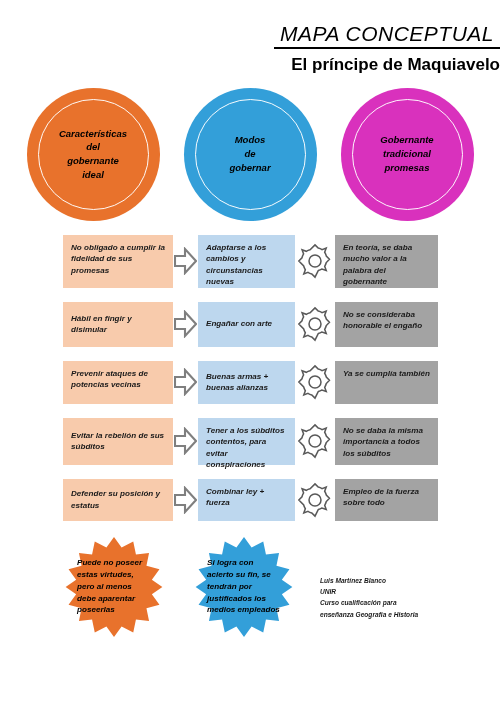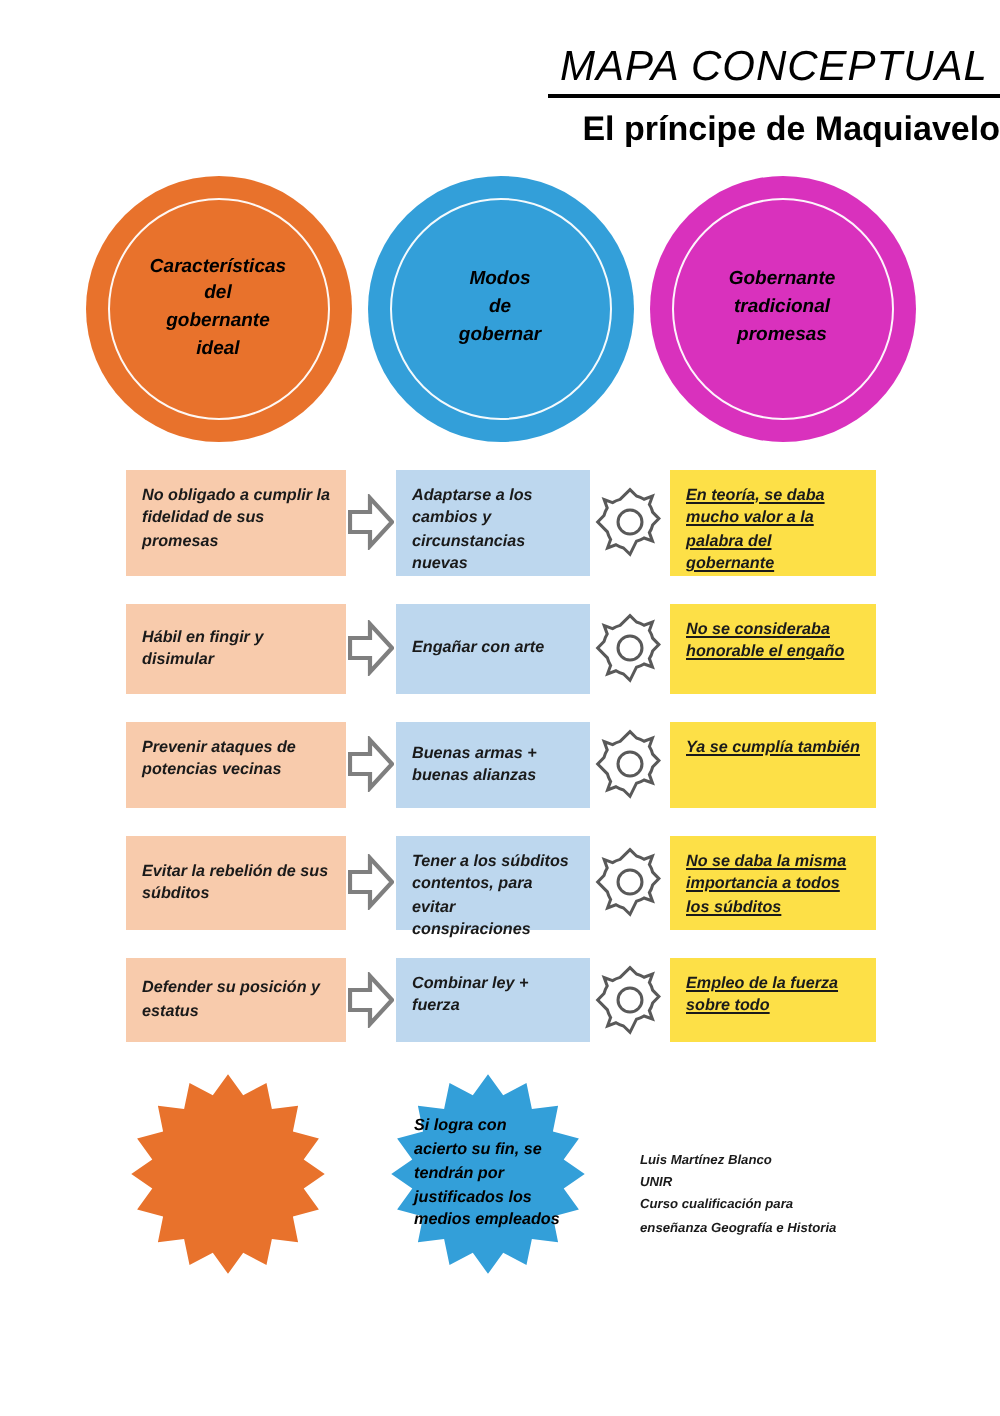--- a/index.html
+++ b/index.html
@@ -34,21 +34,21 @@
     font-weight: 700;
     color: #000;
     margin-top: 6px;
     line-height: 1.2;
   }
 
   
   .circles {
     display: flex;
     justify-content: center;
-    gap: 8px;
+    gap: 24px;
     margin-top: 12px;
   }
   .circle {
     width: 133px;
     height: 133px;
     border-radius: 50%;
     position: relative;
     display: flex;
     align-items: center;
     justify-content: center;
@@ -89,21 +89,21 @@
     align-items: center;
     font-size: 8.1px;
     font-weight: 700;
     font-style: italic;
     color: #1a1a1a;
     line-height: 1.42;
     padding: 5px 8px;
   }
   .cell-cause  { width: 110px; background: #F8CBAC; }
   .cell-mode   { width: 97px;  background: #BDD7EE; }
-  .cell-effect { width: 103px; background: #fde047; text-decoration: underline; }
+  .cell-effect { width: 103px; background: #a3a3a3; }
 
   .cell-cause.valign-top, .cell-mode.valign-top, .cell-effect.valign-top {
     align-items: flex-start;
     padding-top: 7px;
   }
 
   
   .arrow-wrap {
     width: 25px;
     display: flex;
@@ -294,20 +294,21 @@
   </div>
 
 </div>
 
 <div class="bottom">
 
   <div class="star star-orange">
     <svg width="124" height="104" viewBox="0 0 100 100">
       <polygon fill="#E8722C" points="50,2 57.3,12.1 68.5,6.3 71.1,18.7 83.7,17.2 81.2,29.6 93.7,32.9 86.4,43 96.5,50 86.4,57 93.7,67.1 81.2,70.4 83.7,82.8 71.1,81.3 68.5,93.7 57.3,87.9 50,98 42.7,87.9 31.5,93.7 28.9,81.3 16.3,82.8 18.8,70.4 6.3,67.1 13.6,57 3.5,50 13.6,43 6.3,32.9 18.8,29.6 16.3,17.2 28.9,18.7 31.5,6.3 42.7,12.1"></polygon>
     </svg>
+    <div class="star-text">Puede no poseer estas virtudes, pero al menos debe aparentar poseerlas</div>
   </div>
 
   <div class="star star-blue">
     <svg width="124" height="104" viewBox="0 0 100 100">
       <polygon fill="#339FD9" points="50,2 57.3,12.1 68.5,6.3 71.1,18.7 83.7,17.2 81.2,29.6 93.7,32.9 86.4,43 96.5,50 86.4,57 93.7,67.1 81.2,70.4 83.7,82.8 71.1,81.3 68.5,93.7 57.3,87.9 50,98 42.7,87.9 31.5,93.7 28.9,81.3 16.3,82.8 18.8,70.4 6.3,67.1 13.6,57 3.5,50 13.6,43 6.3,32.9 18.8,29.6 16.3,17.2 28.9,18.7 31.5,6.3 42.7,12.1"></polygon>
     </svg>
     <div class="star-text">Si logra con acierto su fin, se tendrán por justificados los medios empleados</div>
   </div>
 
   <div class="credit">Luis Martínez Blanco

